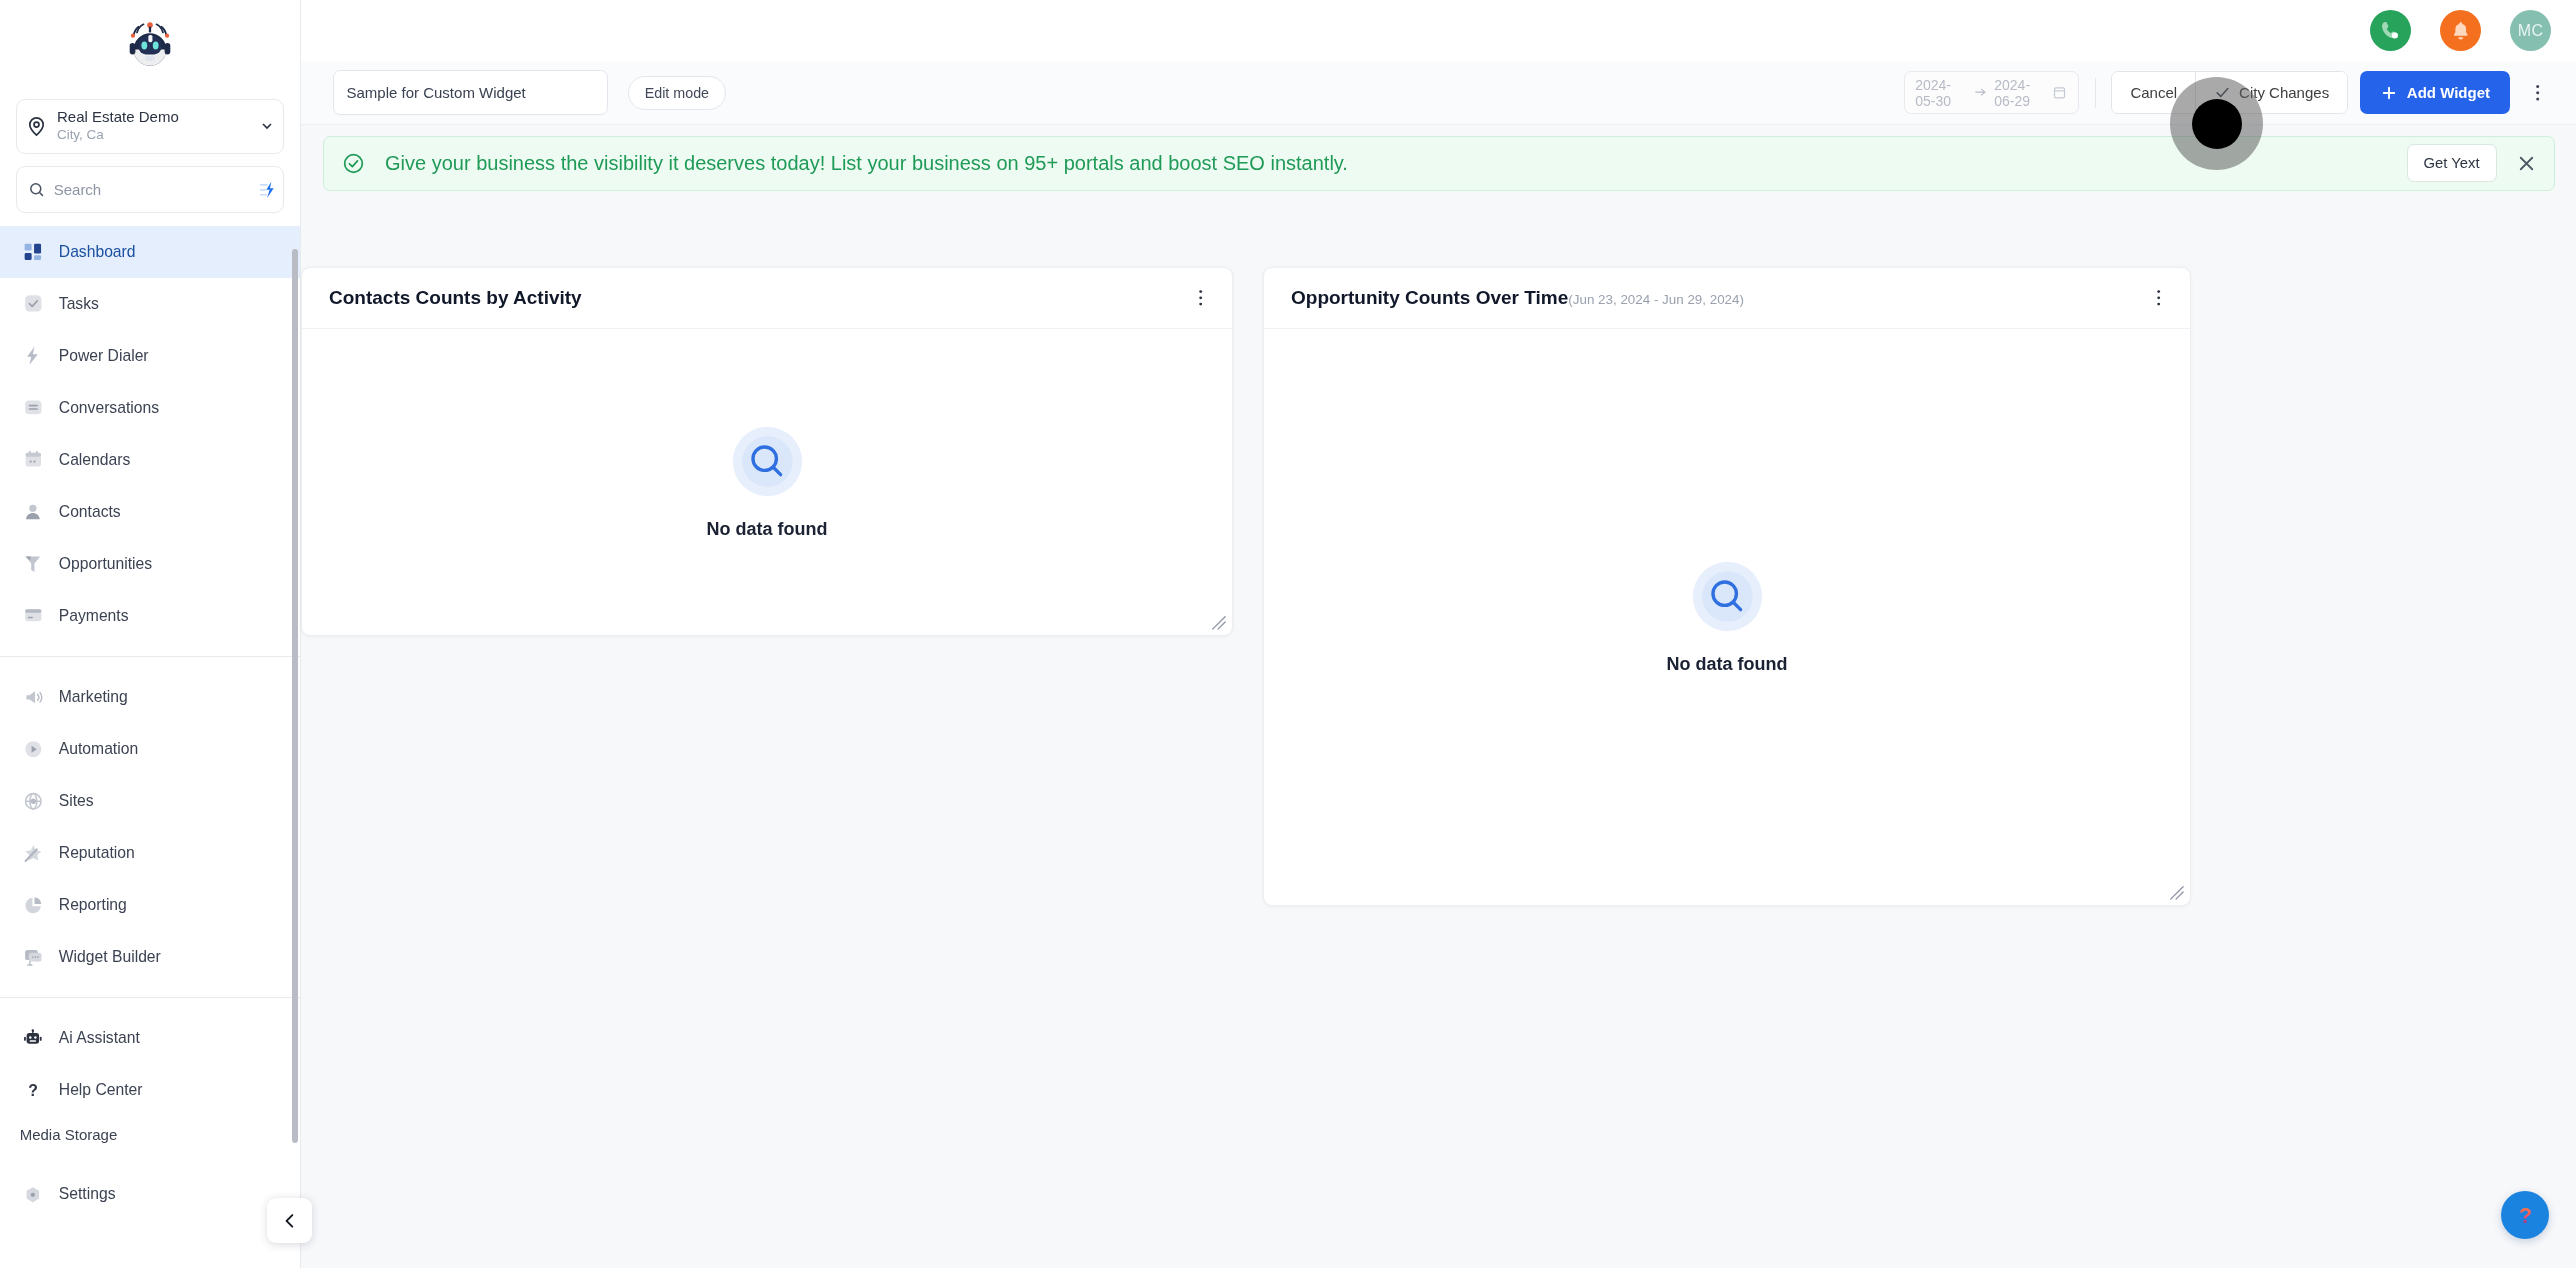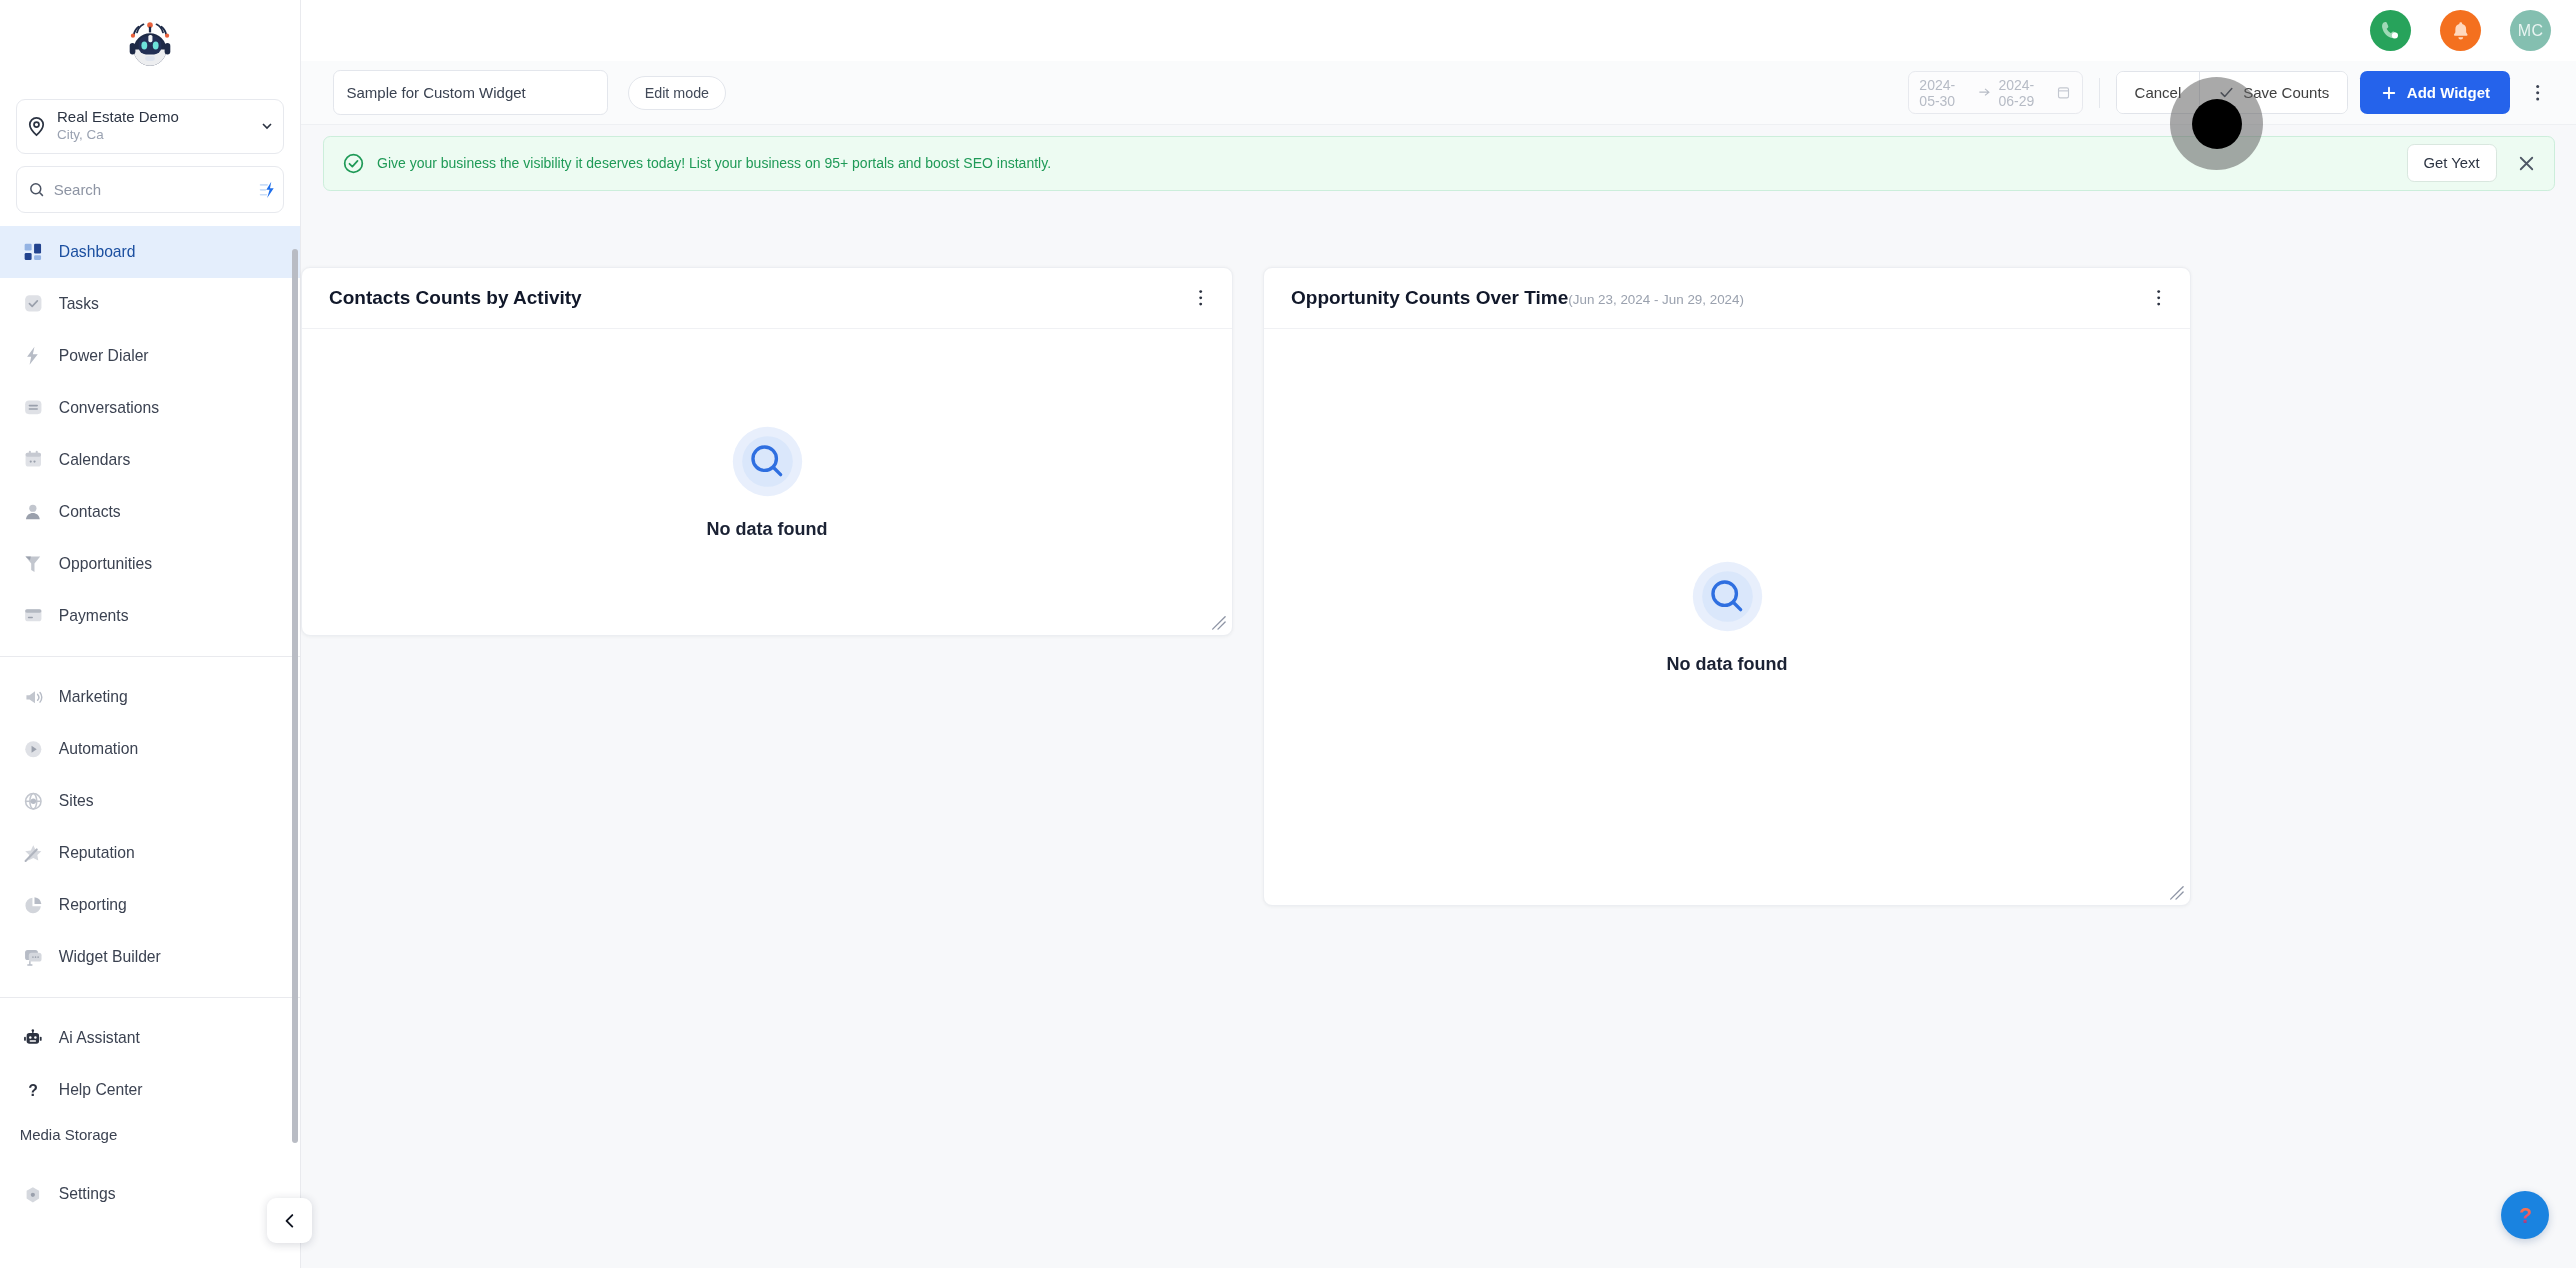--- a/index.html
+++ b/index.html
@@ -192,21 +192,21 @@
     margin: 10.7px 21.5px 0 21.5px;
     background: #edfbf2;
     border: 0.9px solid #cceedb;
     border-radius: 7.2px;
     height: 55px;
     display: flex; align-items: center;
     padding: 0 16px 0 18px;
     flex: 0 0 auto;
   }
   .bn-ico { flex: 0 0 23px; height: 23px; margin-right: 12.5px; }
-  .bn-text { font-size: 14px; color: #1f9a57; flex: 1 1 auto; }
+  .bn-text { font-size: 20px; color: #1f9a57; flex: 1 1 auto; margin-left: 8px; }
   .bn-btn {
     height: 38px; padding: 0 16px;
     background: #fff; border: 0.9px solid #d9e7df; border-radius: 7.2px;
     font-size: 14.8px; color: #2b3342; cursor: pointer;
     font-family: inherit; margin-right: 18px;
   }
   .bn-x { width: 23px; height: 23px; cursor: pointer; }
 
   
   .canvas {
@@ -574,21 +574,21 @@
     </div>
 
     <div class="vdiv"></div>
 
     <div class="btn-group">
       <button class="bg-btn">Cancel</button>
       <button class="bg-btn">
         <svg width="17" height="17" viewBox="0 0 24 24" fill="none" stroke="#3c4353" stroke-width="2.1" stroke-linecap="round" stroke-linejoin="round">
           <path d="M4.5 12.5l5 5 10-11"></path>
         </svg>
-        <span>Save Counts</span>
+        <span>City Changes</span>
       </button>
     </div>
 
     <button class="add-widget">
       <svg width="18" height="18" viewBox="0 0 24 24" fill="none" stroke="#fff" stroke-width="2.5" stroke-linecap="round">
         <path d="M12 5v14M5 12h14"></path>
       </svg>
       <span>Add Widget</span>
     </button>
 

